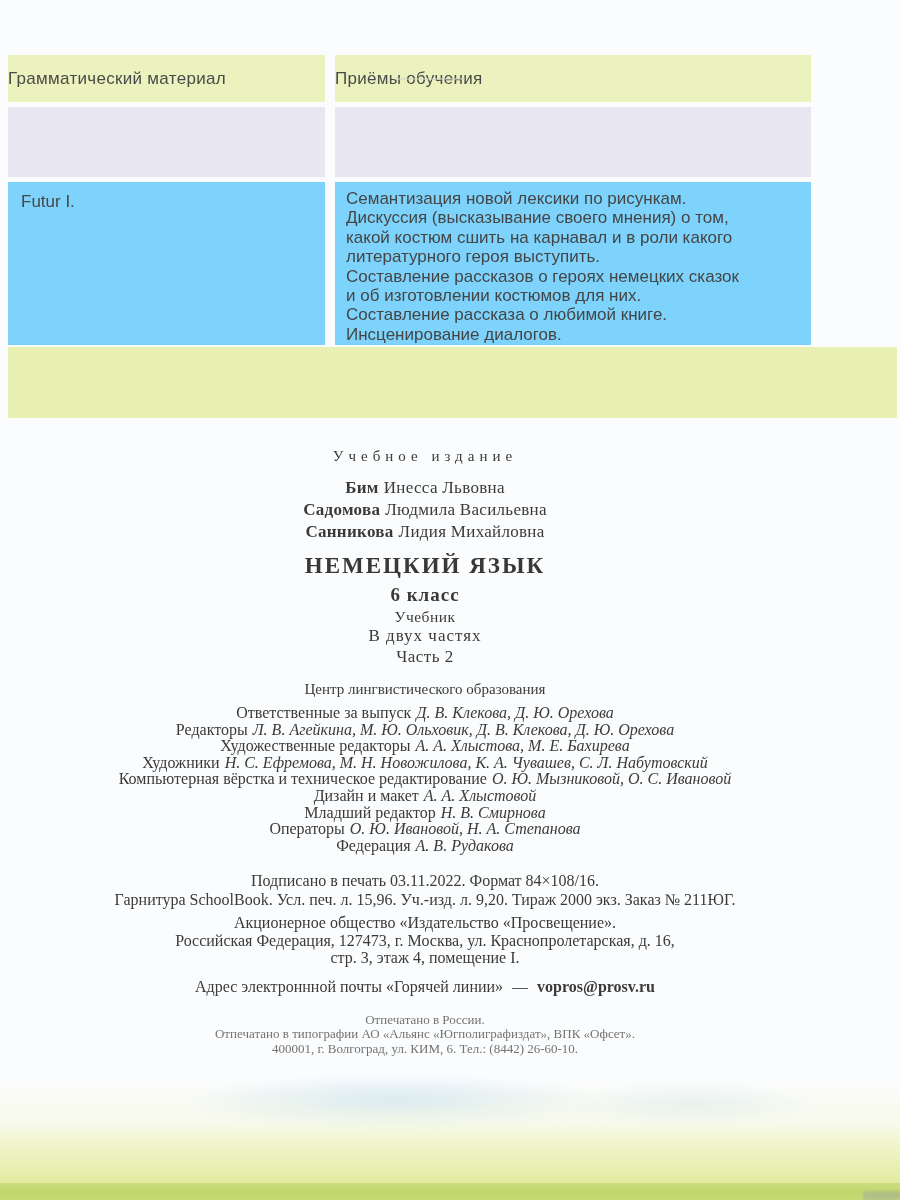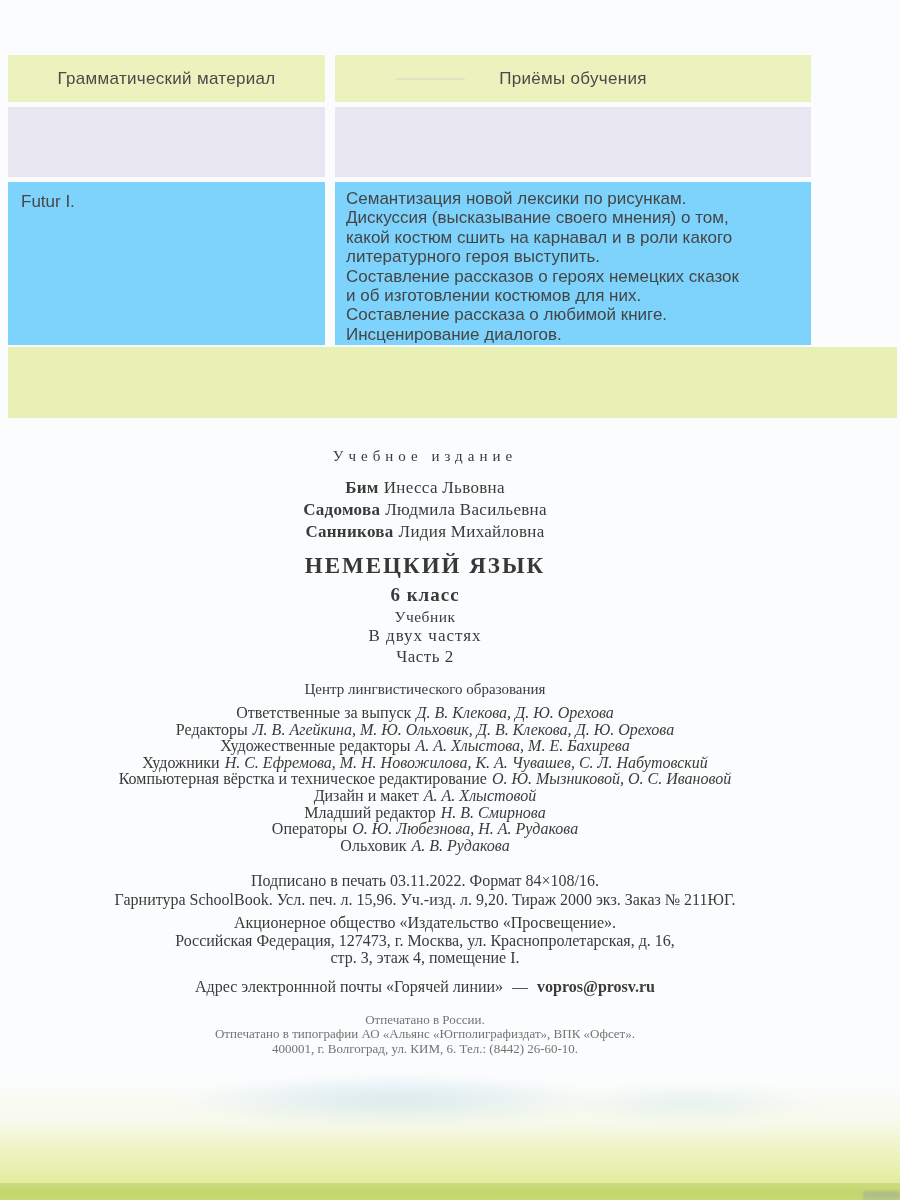--- a/index.html
+++ b/index.html
@@ -16,21 +16,21 @@
   .table-area { position:absolute; left:8px; top:55px; width:889px; height:363px; }
   .trow { position:absolute; left:0; width:889px; }
   .cell { position:absolute; top:0; height:100%; }
   .cell.c1 { left:0; width:317px; }
   .cell.c2 { left:327px; width:476px; }
   .green-bg { background:#ecf2bd; }
   .lav-bg { background:#e8e6f0; }
   .lav-bg2 { background:#7dd3fc; }
 
   .hdr-row { top:0; height:47px; }
-  .hdr-cell { display:flex; align-items:center; justify-content:center;
+  .hdr-cell { display:flex; align-items:center; justify-content:flex-start;
     font-family:"Liberation Sans", sans-serif; font-size:17px; color:#4a4a4a;
     letter-spacing:0.3px; }
   .spacer-row { top:52px; height:70px; }
   .content-row { top:127px; height:163px; }
   .grammar-cell { padding:10px 0 0 13px; box-sizing:border-box;
     font-family:"Liberation Sans", sans-serif; font-size:17px; color:#474747; }
   .tech-cell { padding:7px 60px 0 11px; box-sizing:border-box;
     font-family:"Liberation Sans", sans-serif; font-size:17px; color:#454545;
     line-height:19.4px; }
   .tech-item { margin:0; }
@@ -155,24 +155,24 @@
       <div class="credit-line">
         <span class="role">Компьютерная вёрстка и техническое редактирование</span><span class="names">О. Ю. Мызниковой, О. С. Ивановой</span>
       </div>
       <div class="credit-line">
         <span class="role">Дизайн и макет</span><span class="names">А. А. Хлыстовой</span>
       </div>
       <div class="credit-line">
         <span class="role">Младший редактор</span><span class="names">Н. В. Смирнова</span>
       </div>
       <div class="credit-line">
-        <span class="role">Операторы</span><span class="names">О. Ю. Любезнова, Н. А. Рудакова</span>
-      </div>
-      <div class="credit-line">
-        <span class="role">Ольховик</span><span class="names">А. В. Рудакова</span>
+        <span class="role">Операторы</span><span class="names">О. Ю. Ивановой, Н. А. Степанова</span>
+      </div>
+      <div class="credit-line">
+        <span class="role">Федерация</span><span class="names">А. В. Рудакова</span>
       </div>
     </div>
 
     <div class="print-details">
       <div>Подписано в печать 03.11.2022. Формат 84×108/16.</div>
       <div>Гарнитура SchoolBook. Усл. печ. л. 15,96. Уч.-изд. л. 9,20. Тираж 2000 экз. Заказ № 211ЮГ.</div>
     </div>
 
     <div class="publisher">
       <div>Акционерное общество «Издательство «Просвещение».</div>

